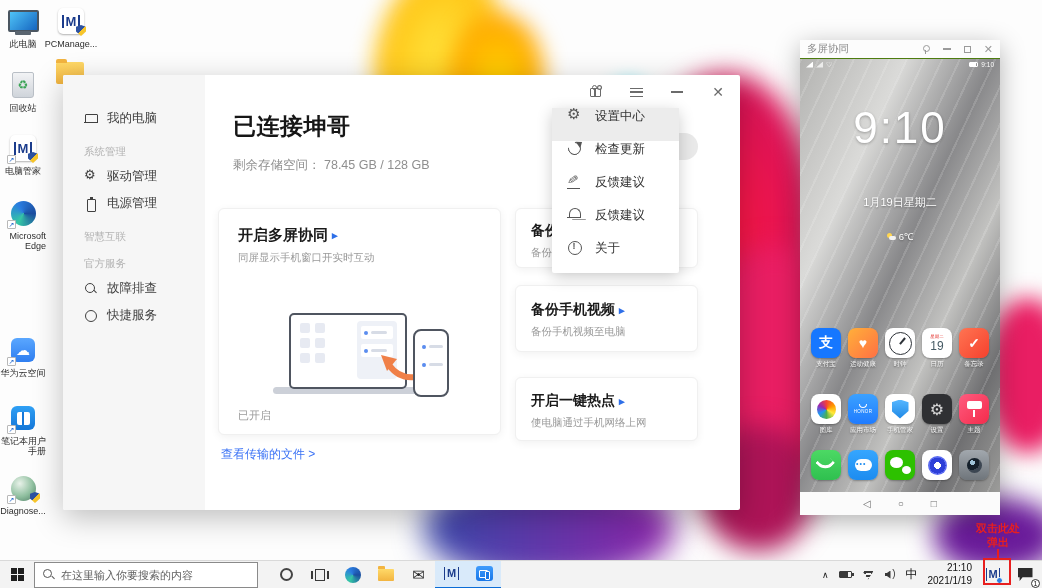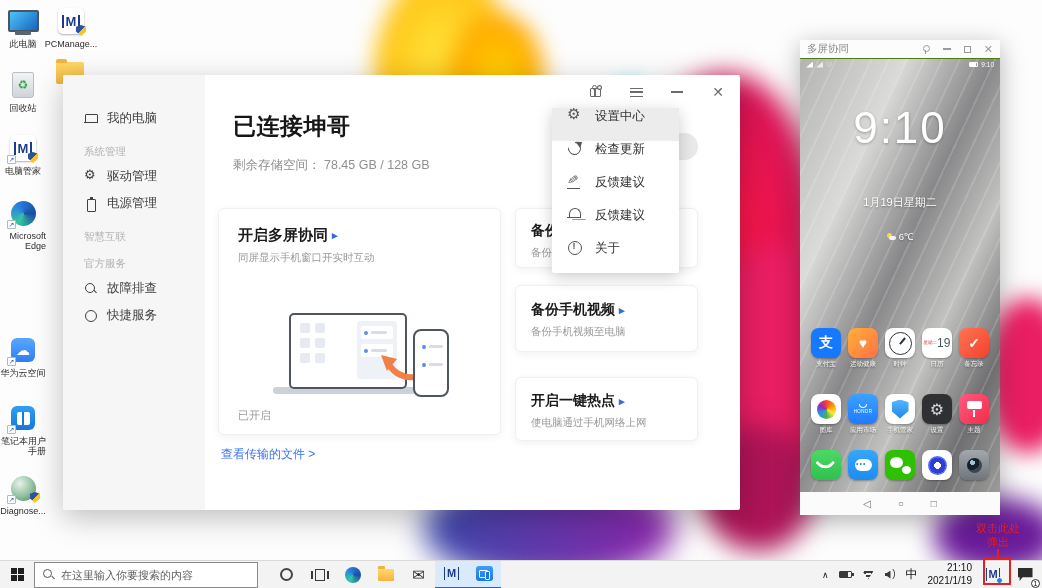--- a/index.html
+++ b/index.html
@@ -148,21 +148,21 @@
 .app-cell{width:32px;display:flex;flex-direction:column;align-items:center;gap:2px}
 .app{width:30px;height:30px;border-radius:8px;position:relative;display:flex;align-items:center;justify-content:center;box-shadow:0 1px 2px rgba(0,0,0,.3)}
 .app-lbl{font-size:6.5px;color:#fff;text-shadow:0 1px 2px rgba(0,0,0,.55);white-space:nowrap}
 .ap-alipay{background:#1677ff}
 .ap-alipay::after{content:"\652F";color:#fff;font-size:14px;font-weight:bold}
 .ap-health{background:linear-gradient(135deg,#ffb03a,#ff7043)}
 .ap-health::after{content:"\2665";color:#fff;font-size:14px}
 .ap-clock{background:#fff}
 .ap-clock::before{content:"";width:21px;height:21px;border:1.6px solid #2d3238;border-radius:50%}
 .ap-clock::after{content:"";position:absolute;left:14px;top:8px;width:1.6px;height:8px;background:#2d3238;transform:rotate(40deg);transform-origin:bottom}
-.ap-cal{background:#fff;flex-direction:row;gap:0}
+.ap-cal{background:#fff;flex-direction:column;gap:0}
 .cal-week{font-size:4.5px;color:#e53935;line-height:1.4}
 .cal-day{font-size:12px;color:#455a64;line-height:1}
 .ap-memo{background:linear-gradient(135deg,#ff7452,#f5412d)}
 .ap-memo::after{content:"\2713";color:#fff;font-size:14px;font-weight:bold}
 .ap-gallery{background:#fff}
 .ap-gallery::after{content:"";width:19px;height:19px;border-radius:50%;background:conic-gradient(#f44336,#ff9800,#ffeb3b,#4caf50,#2196f3,#9c27b0,#f44336)}
 .ap-market{background:linear-gradient(180deg,#3ba1ff,#1f7bff);flex-direction:column;gap:1px}
 .honor-arc{width:8px;height:4px;border:1.3px solid #fff;border-top:none;border-radius:0 0 8px 8px}
 .honor-txt{font-size:4.5px;color:#fff;letter-spacing:.4px}
 .ap-guard{background:#fff}
@@ -222,21 +222,21 @@
 .tray-vol::after{content:")";position:absolute;right:0;top:-2px;font-size:10px;color:#3a3a3a}
 .tray-ime{font-size:12px;color:#111}
 .tray-clock{text-align:right;font-size:10px;color:#111;line-height:1.25}
 .tray-pcm{position:relative;width:22px;height:22px;display:flex;align-items:center;justify-content:center}
 .tray-dot{position:absolute;right:1px;bottom:2px;width:7px;height:7px;border-radius:50%;background:#2e7fe0;border:1px solid #fff}
 .ac-ic{position:relative;width:15px;height:13px}
 .ac-ic::before{content:"";position:absolute;inset:0;background:#2b2b2b;clip-path:polygon(0 0,100% 0,100% 72%,34% 72%,14% 100%,14% 72%,0 72%)}
 .ac-badge{position:absolute;right:-4px;bottom:-2px;width:9px;height:9px;border-radius:50%;background:#fff;border:1px solid #333;font-size:7px;line-height:7.5px;text-align:center;color:#111}
 
 
-.anno-txt{position:absolute;left:976px;top:522px;width:44px;font-size:11px;font-weight:normal;color:#e81f1f;text-align:center;line-height:1.25;z-index:30}
+.anno-txt{position:absolute;left:976px;top:522px;width:44px;font-size:11px;font-weight:bold;color:#e81f1f;text-align:center;line-height:1.25;z-index:30}
 .anno-line{position:absolute;left:997px;top:549px;width:2px;height:9px;background:#e81f1f;z-index:30}
 .anno-box{position:absolute;left:983px;top:558px;width:28px;height:27px;border:2px solid #e81f1f;z-index:30}
 </style>
 </head>
 <body>
 
 <div class="stage">
 
   <div class="bg">
     <div class="blob b1"></div>

